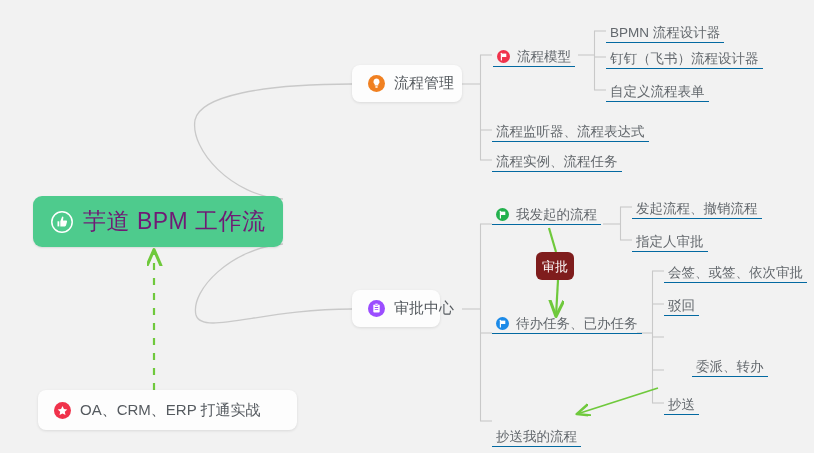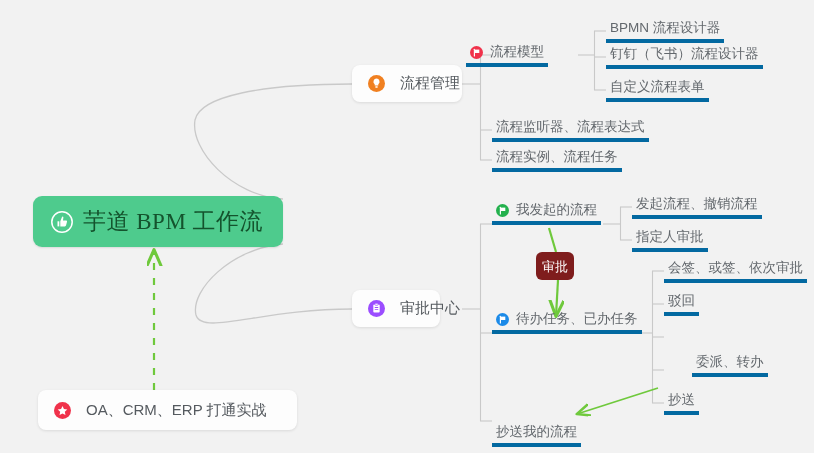--- a/index.html
+++ b/index.html
@@ -32,59 +32,58 @@
     background: #4ecb8d;
     border-radius: 9px;
     display: flex;
     align-items: center;
     gap: 10px;
     padding: 0 18px;
     box-sizing: border-box;
     box-shadow: 0 1px 2px rgba(0,0,0,0.10);
   }
   .root-label {
-    color: #14532d;
+    color: #701a75;
     font-size: 23px;
     letter-spacing: 0.5px;
     white-space: nowrap;
-    font-family: Liberation Serif, serif;
   }
 
   
   .card {
     position: absolute;
     background: #fdfdfd;
     border-radius: 8px;
     display: flex;
     align-items: center;
-    gap: 15px;
+    gap: 9px;
     padding: 0 16px;
     box-sizing: border-box;
     box-shadow: 0 1px 3px rgba(0,0,0,0.10);
     white-space: nowrap;
   }
   .card-label {
     color: #555a5f;
     font-size: 15px;
   }
   #node-flow-mgmt  { left: 352px; top: 65px;  width: 110px; height: 37px; }
   #node-approval   { left: 352px; top: 290px; width: 88px; height: 37px; }
   #node-oa-crm-erp { left: 38px;  top: 390px; width: 259px; height: 40px; }
   #node-oa-crm-erp .card-label { font-size: 15px; }
 
   
   .leaf {
     position: absolute;
     display: flex;
-    align-items: center;
+    align-items: flex-end;
     gap: 7px;
     padding: 0 4px 3px 4px;
     box-sizing: border-box;
     white-space: nowrap;
-    border-bottom: 4px solid #0369a1;
+    border-bottom: 1px solid #0369a1;
     height: 23px;
   }
   .leaf-label {
     color: #63686d;
     font-size: 13.5px;
     line-height: 1;
   }
 
   
   .badge {
@@ -216,21 +215,21 @@
                  L5.52 13.05 L6.2 9.72 L3.7 7.42 L7.07 7.02 Z" fill="#ffffff"></path>
       </svg>
     </span>
     <span class="card-label">OA、CRM、ERP 打通实战</span>
   </div>
 
   <div class="badge">
     <span class="badge-label">审批</span>
   </div>
 
-  <div class="leaf" style="left:466px; top:44px;">
+  <div class="leaf" style="left:493px; top:44px;">
     <span class="ico ico-sm">
       <svg width="13" height="13" viewBox="0 0 13 13">
         <circle cx="6.5" cy="6.5" r="6.5" fill="#f0324b"></circle>
         <path d="M4.4 3.2 L4.4 9.9" stroke="#ffffff" stroke-width="1.15" stroke-linecap="round"></path>
         <path d="M4.9 3.6 L9.3 3.6 L9.3 7.0 L4.9 7.0 Z" fill="#ffffff"></path>
       </svg>
     </span>
     <span class="leaf-label">流程模型</span>
   </div>
 

